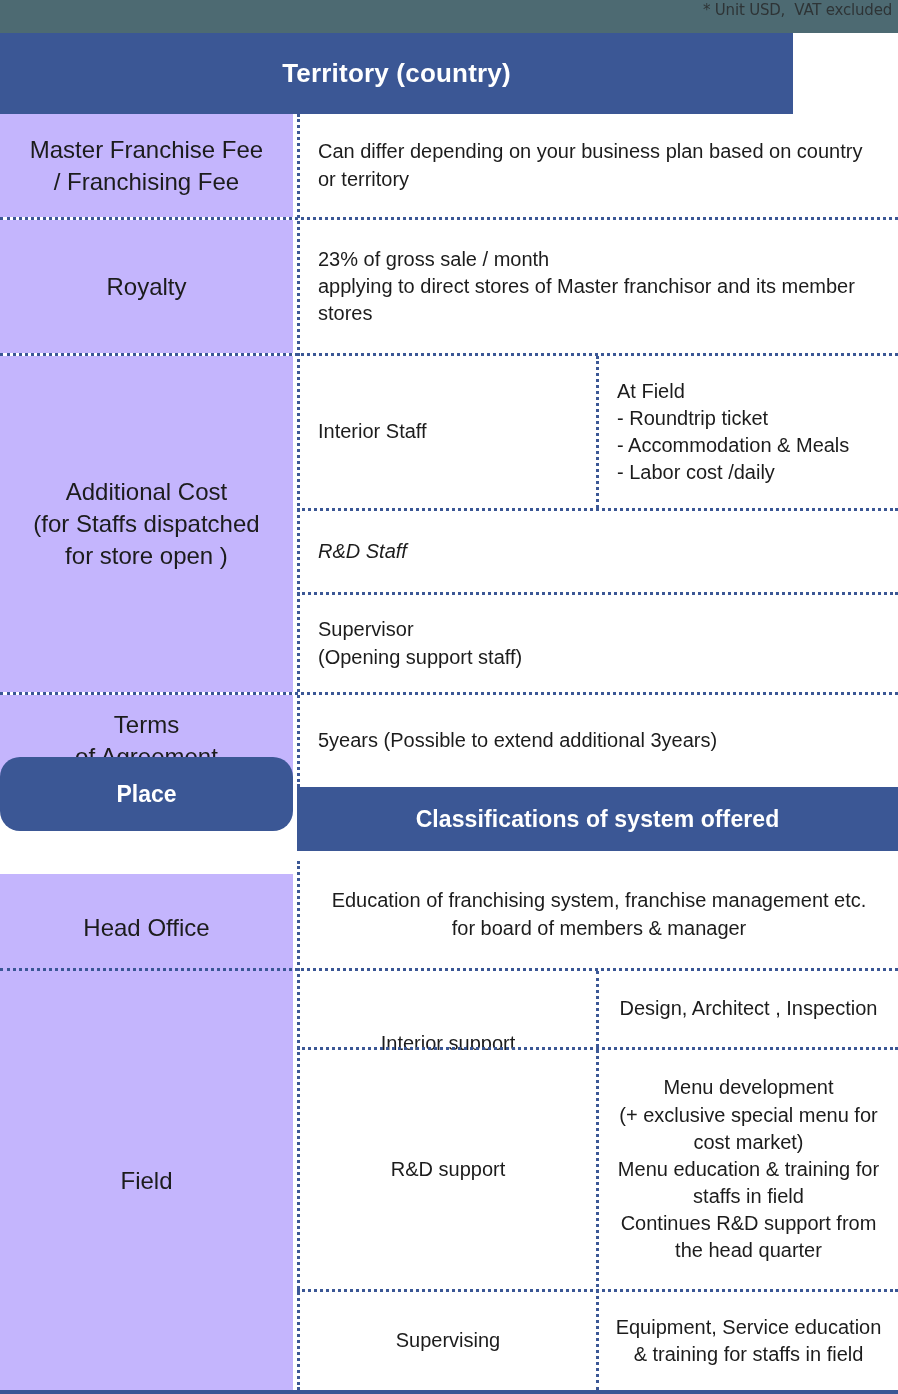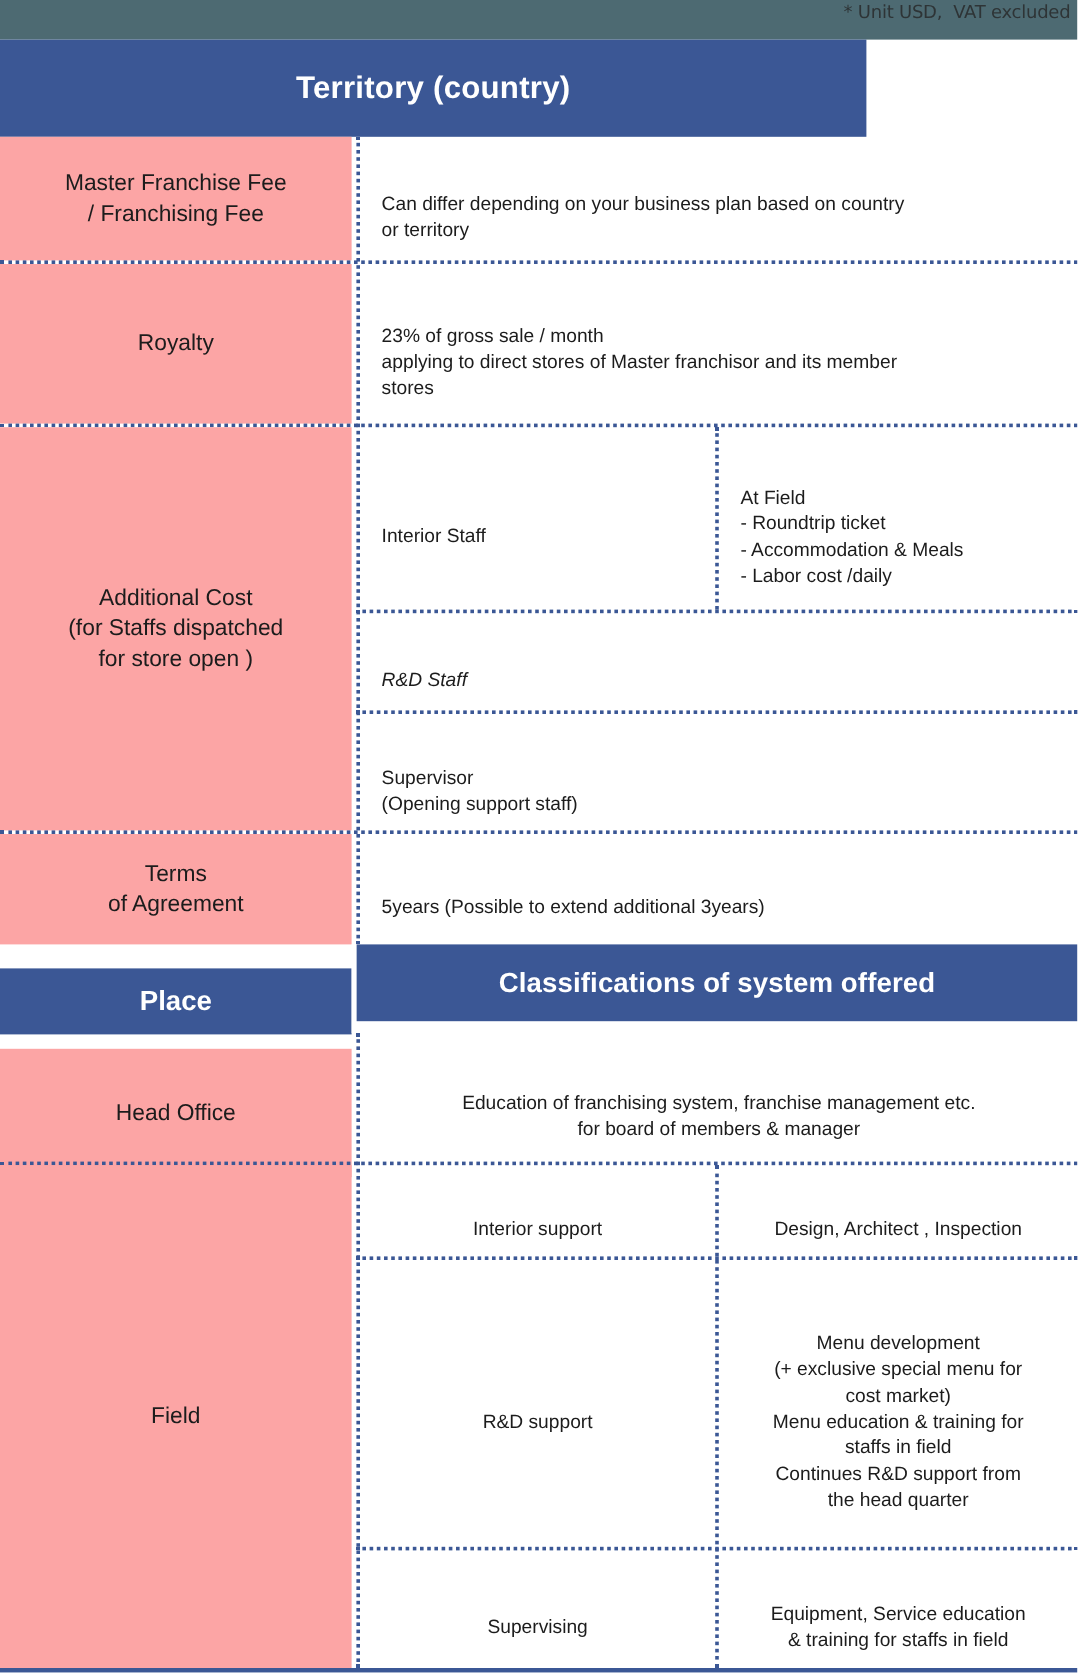--- a/index.html
+++ b/index.html
@@ -49,69 +49,69 @@
     display: flex;
     align-items: center;
     justify-content: center;
     font-weight: bold;
     box-sizing: border-box;
   }
 
   .band-title-1 {
     left: 0;
     top: 33px;
-    width: 722px;
+    width: 793px;
     height: 81px;
     font-size: 26px;
     letter-spacing: 0.2px;
   }
 
   .band-place {
     left: 0;
-    top: 807px;
+    top: 757px;
     width: 293px;
-    height: 55px;
+    height: 74px;
     font-size: 23px;
+    border-radius: 20px;
   }
   .band-class {
     left: 297px;
     top: 787px;
     width: 601px;
     height: 64px;
     font-size: 23px;
     letter-spacing: 0.1px;
   }
 
   
   .labelcol {
     position: absolute;
     left: 0;
     width: 293px;
-    background: #fca5a5;
+    background: #c4b5fd;
     box-sizing: border-box;
     display: flex;
     align-items: center;
     justify-content: center;
     text-align: center;
-    font-size: 19px;
+    font-size: 24px;
     color: #1c1c1c;
     line-height: 1.32;
   }
 
   .cell {
     position: absolute;
     background: #ffffff;
     box-sizing: border-box;
-    font-size: 16px;
+    font-size: 20px;
     color: #1c1c1c;
     line-height: 1.36;
     display: flex;
     flex-direction: column;
     justify-content: center;
-    margin-top: 16px;
   }
   .cell.left-pad { padding-left: 18px; padding-right: 12px; align-items: flex-start; text-align: left; }
   .cell.centered { align-items: center; text-align: center; padding: 0 14px; }
 
   
   .hrule {
     position: absolute;
     height: 0;
     border-top: 3px dotted #3b5795;
   }
@@ -225,21 +225,21 @@
     <span class="line">for board of members &amp; manager</span>
   </div>
   <div class="hrule" style="left:0; top:968px; width:898px;"></div>
 
   <div class="labelcol" style="top:971px; height:419px;">
     <div>
       <span class="line">Field</span>
     </div>
   </div>
 
-  <div class="cell centered" style="left:300px; top:971px; width:296px; height:76px;">
+  <div class="cell centered" style="left:300px; top:1006px; width:296px; height:76px;">
     <span class="line">Interior support</span>
   </div>
   <div class="cell centered" style="left:599px; top:971px; width:299px; height:76px;">
     <span class="line">Design, Architect , Inspection</span>
   </div>
   <div class="hrule" style="left:297px; top:1047px; width:601px;"></div>
 
   <div class="cell centered" style="left:300px; top:1050px; width:296px; height:239px;">
     <span class="line">R&amp;D support</span>
   </div>

